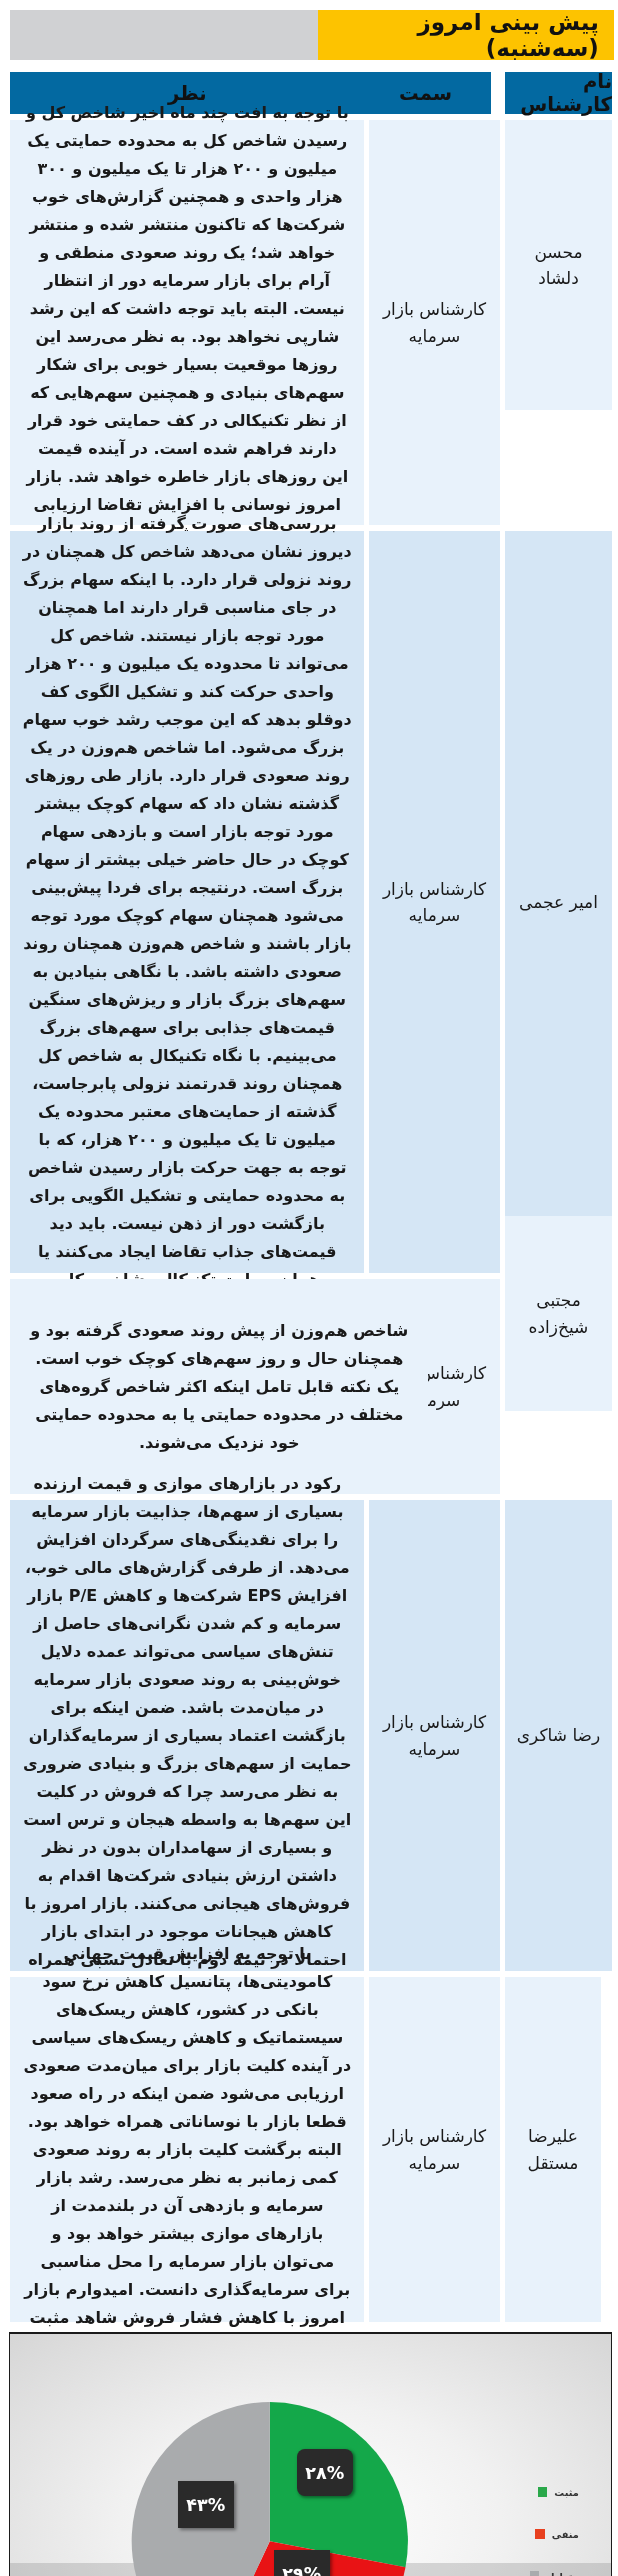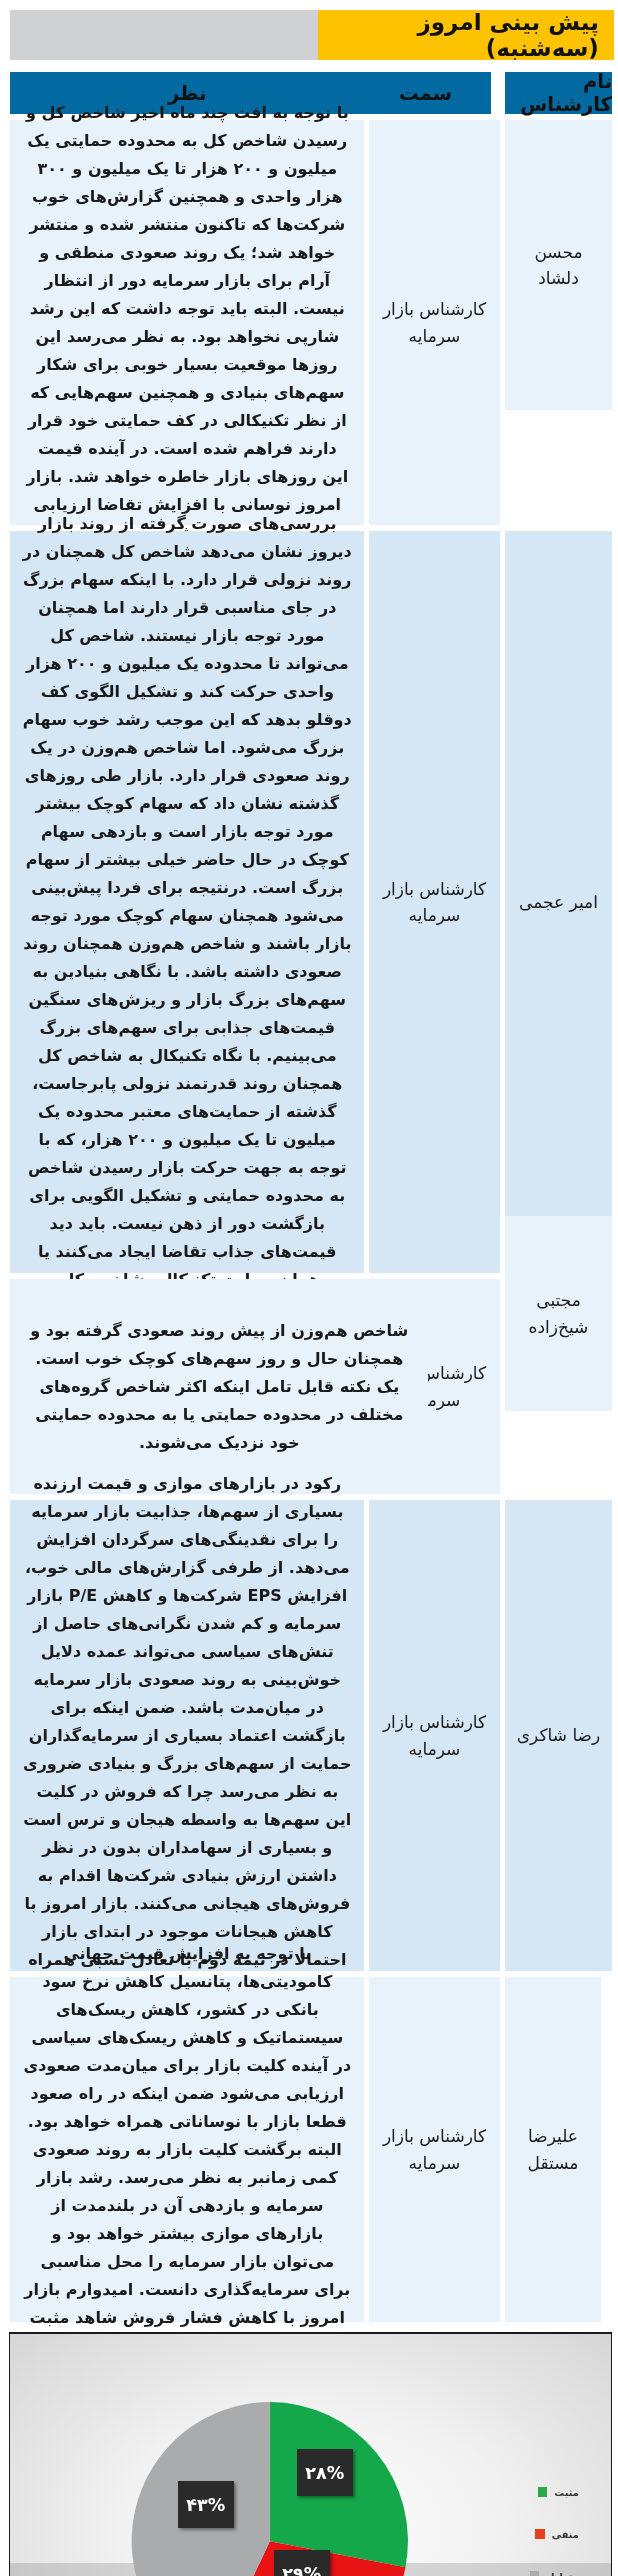--- a/index.html
+++ b/index.html
@@ -63,21 +63,21 @@
 <div class="cell light role" style="left:369px;top:1977px;width:131px;height:345px;">کارشناس بازار سرمایه</div>
 <div class="cell light view" style="left:10.3px;top:1977px;width:354px;height:345px;">با توجه به افزایش قیمت جهانی کامودیتی‌ها، پتانسیل کاهش نرخ سود بانکی در کشور، کاهش ریسک‌های سیستماتیک و کاهش ریسک‌های سیاسی در آینده کلیت بازار برای میان‌مدت صعودی ارزیابی می‌شود ضمن اینکه در راه صعود قطعا بازار با نوساناتی همراه خواهد بود. البته برگشت کلیت بازار به روند صعودی کمی زمانبر به نظر می‌رسد. رشد بازار سرمایه و بازدهی آن در بلندمدت از بازارهای موازی بیشتر خواهد بود و می‌توان بازار سرمایه را محل مناسبی برای سرمایه‌گذاری دانست. امیدوارم بازار امروز با کاهش فشار فروش شاهد مثبت شدن کلیت بازار باشد.</div>
 
 <div class="chart">
   <div class="watermark-band"></div>
   <svg class="pie-svg" id="pie" width="600" height="351" viewBox="0 0 1164 681">
       <path d="M504,402 L504,132 A268,270 0 0 1 767.2529831952886,452.59295493814574 Z" fill="#14a84a"></path>
       <path d="M504,402 L767.2529831952886,452.59295493814574 A268,270 0 0 1 389.8911498605605,646.3033041658252 Z" fill="#e81315"></path>
       <path d="M504,402 L389.8911498605605,646.3033041658252 A268,270 0 0 1 503.99999999999994,132 Z" fill="#a9abad"></path>
     </svg>
-  <div class="pct-label" id="lbl0" style="left:287px;top:115px;width:56px;height:47px;">۲۸%</div>
+  <div class="pct-label" id="lbl0" style="left:287px;top:115px;width:56px;height:47px;border-radius:8px;">۲۸%</div>
   <div class="pct-label" id="lbl1" style="left:264px;top:216px;width:56px;height:47px;">۲۹%</div>
   <div class="pct-label" id="lbl2" style="left:168px;top:147px;width:56px;height:47px;">۴۳%</div>
 
   <div class="legend">
     <div class="legend-item">
       <span class="swatch" id="sw0" style="background: rgb(42, 168, 74);"></span>
       <span>مثبت</span>
     </div>
     <div class="legend-item">
       <span class="swatch" id="sw1" style="background: rgb(232, 64, 31);"></span>

